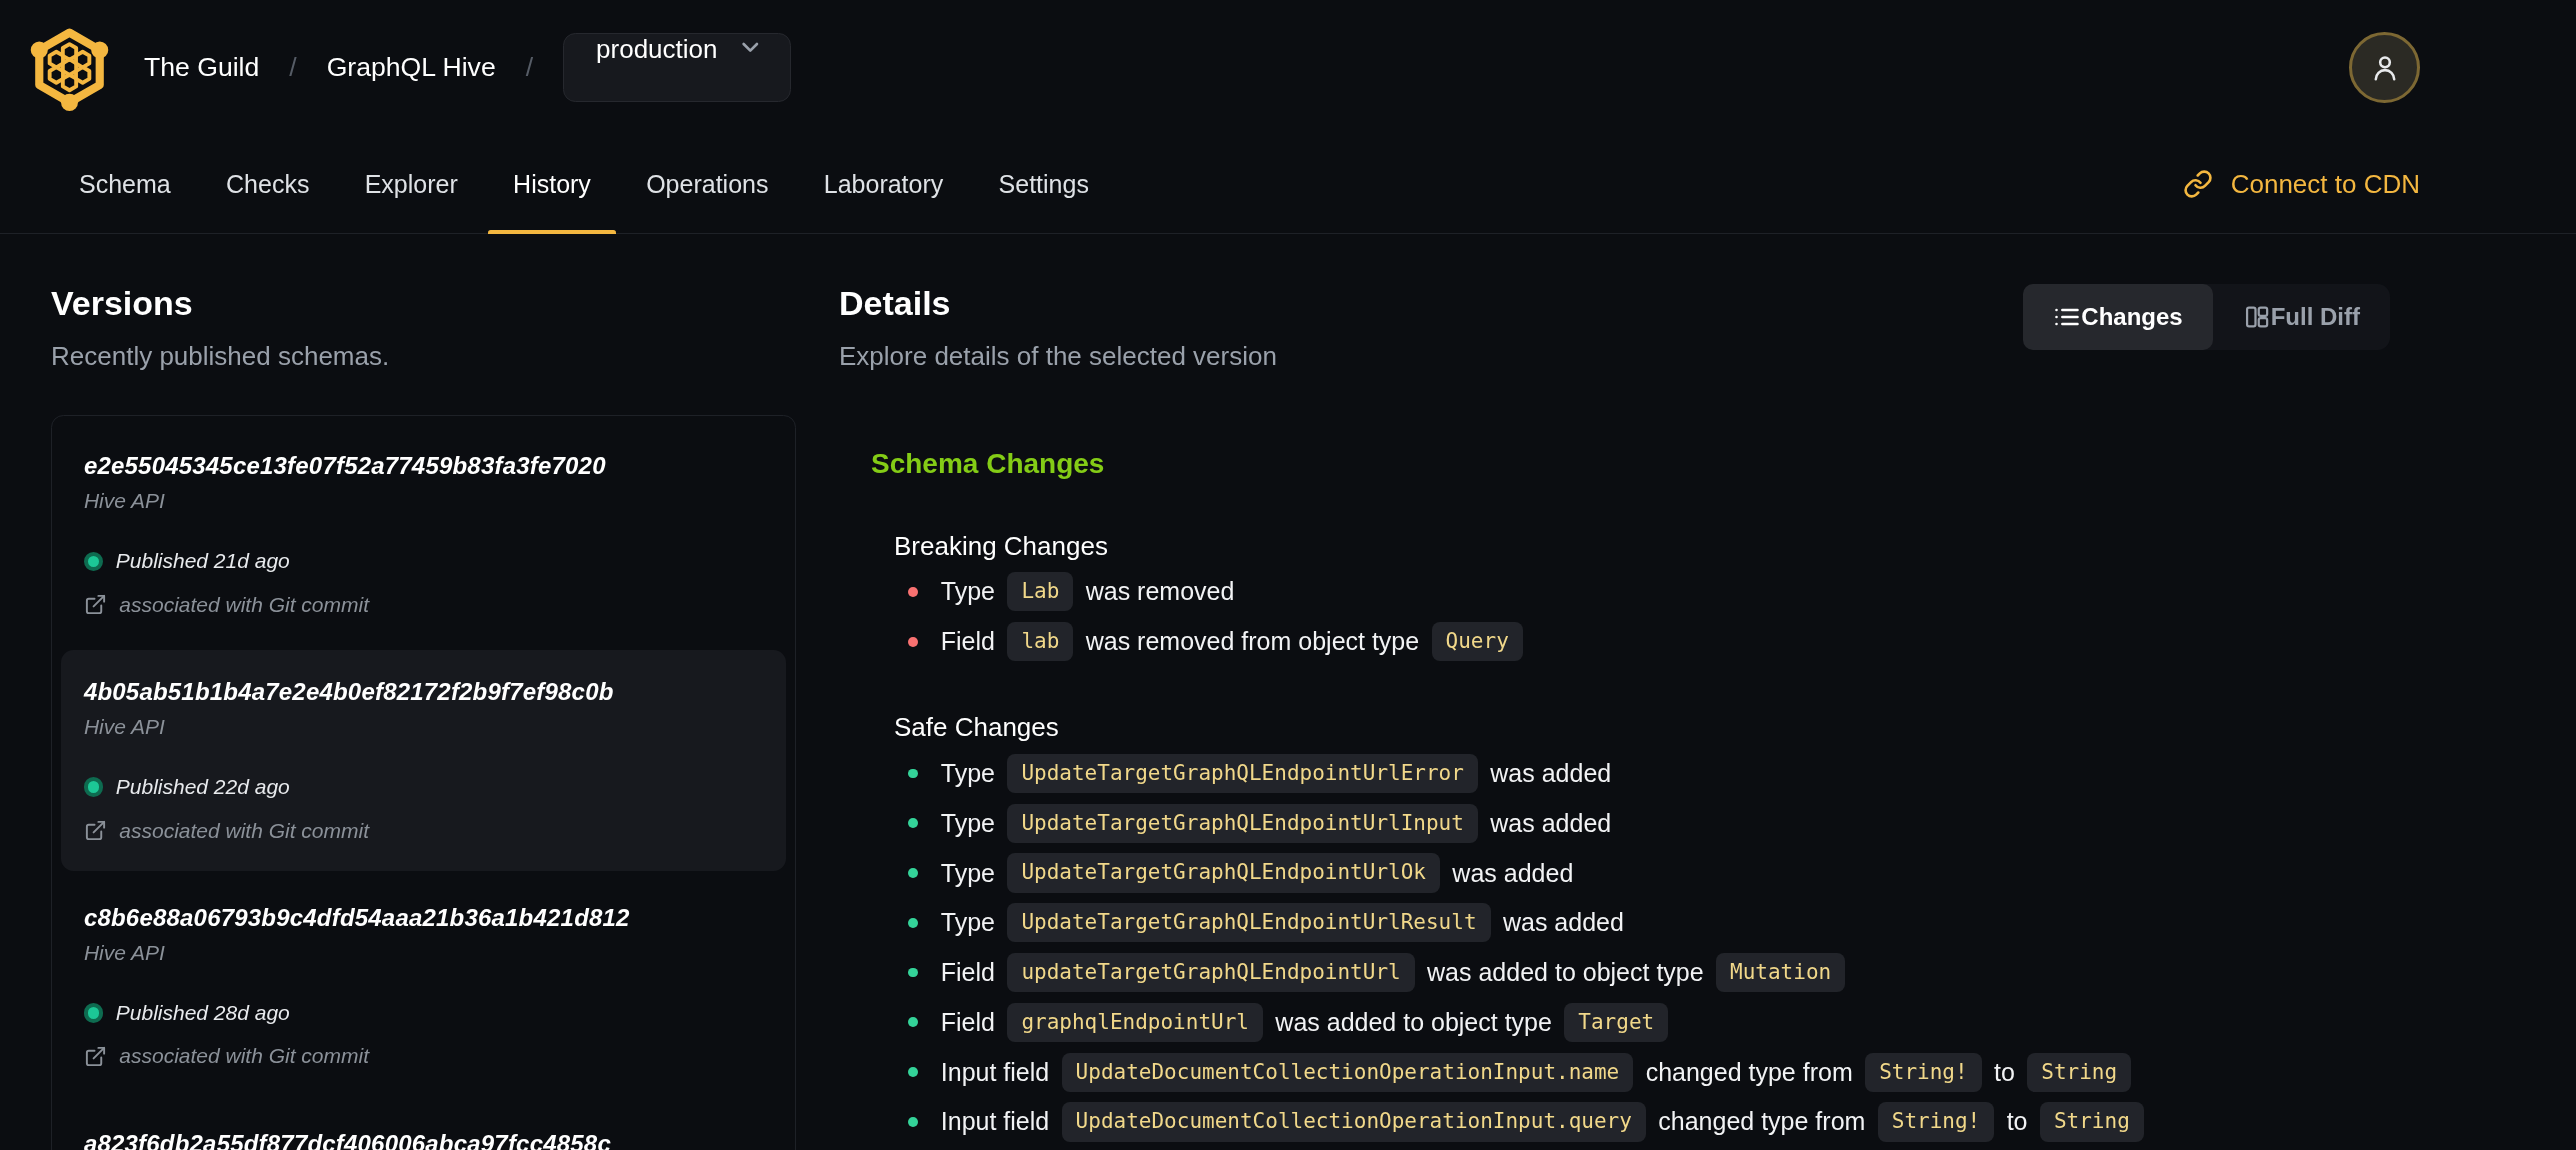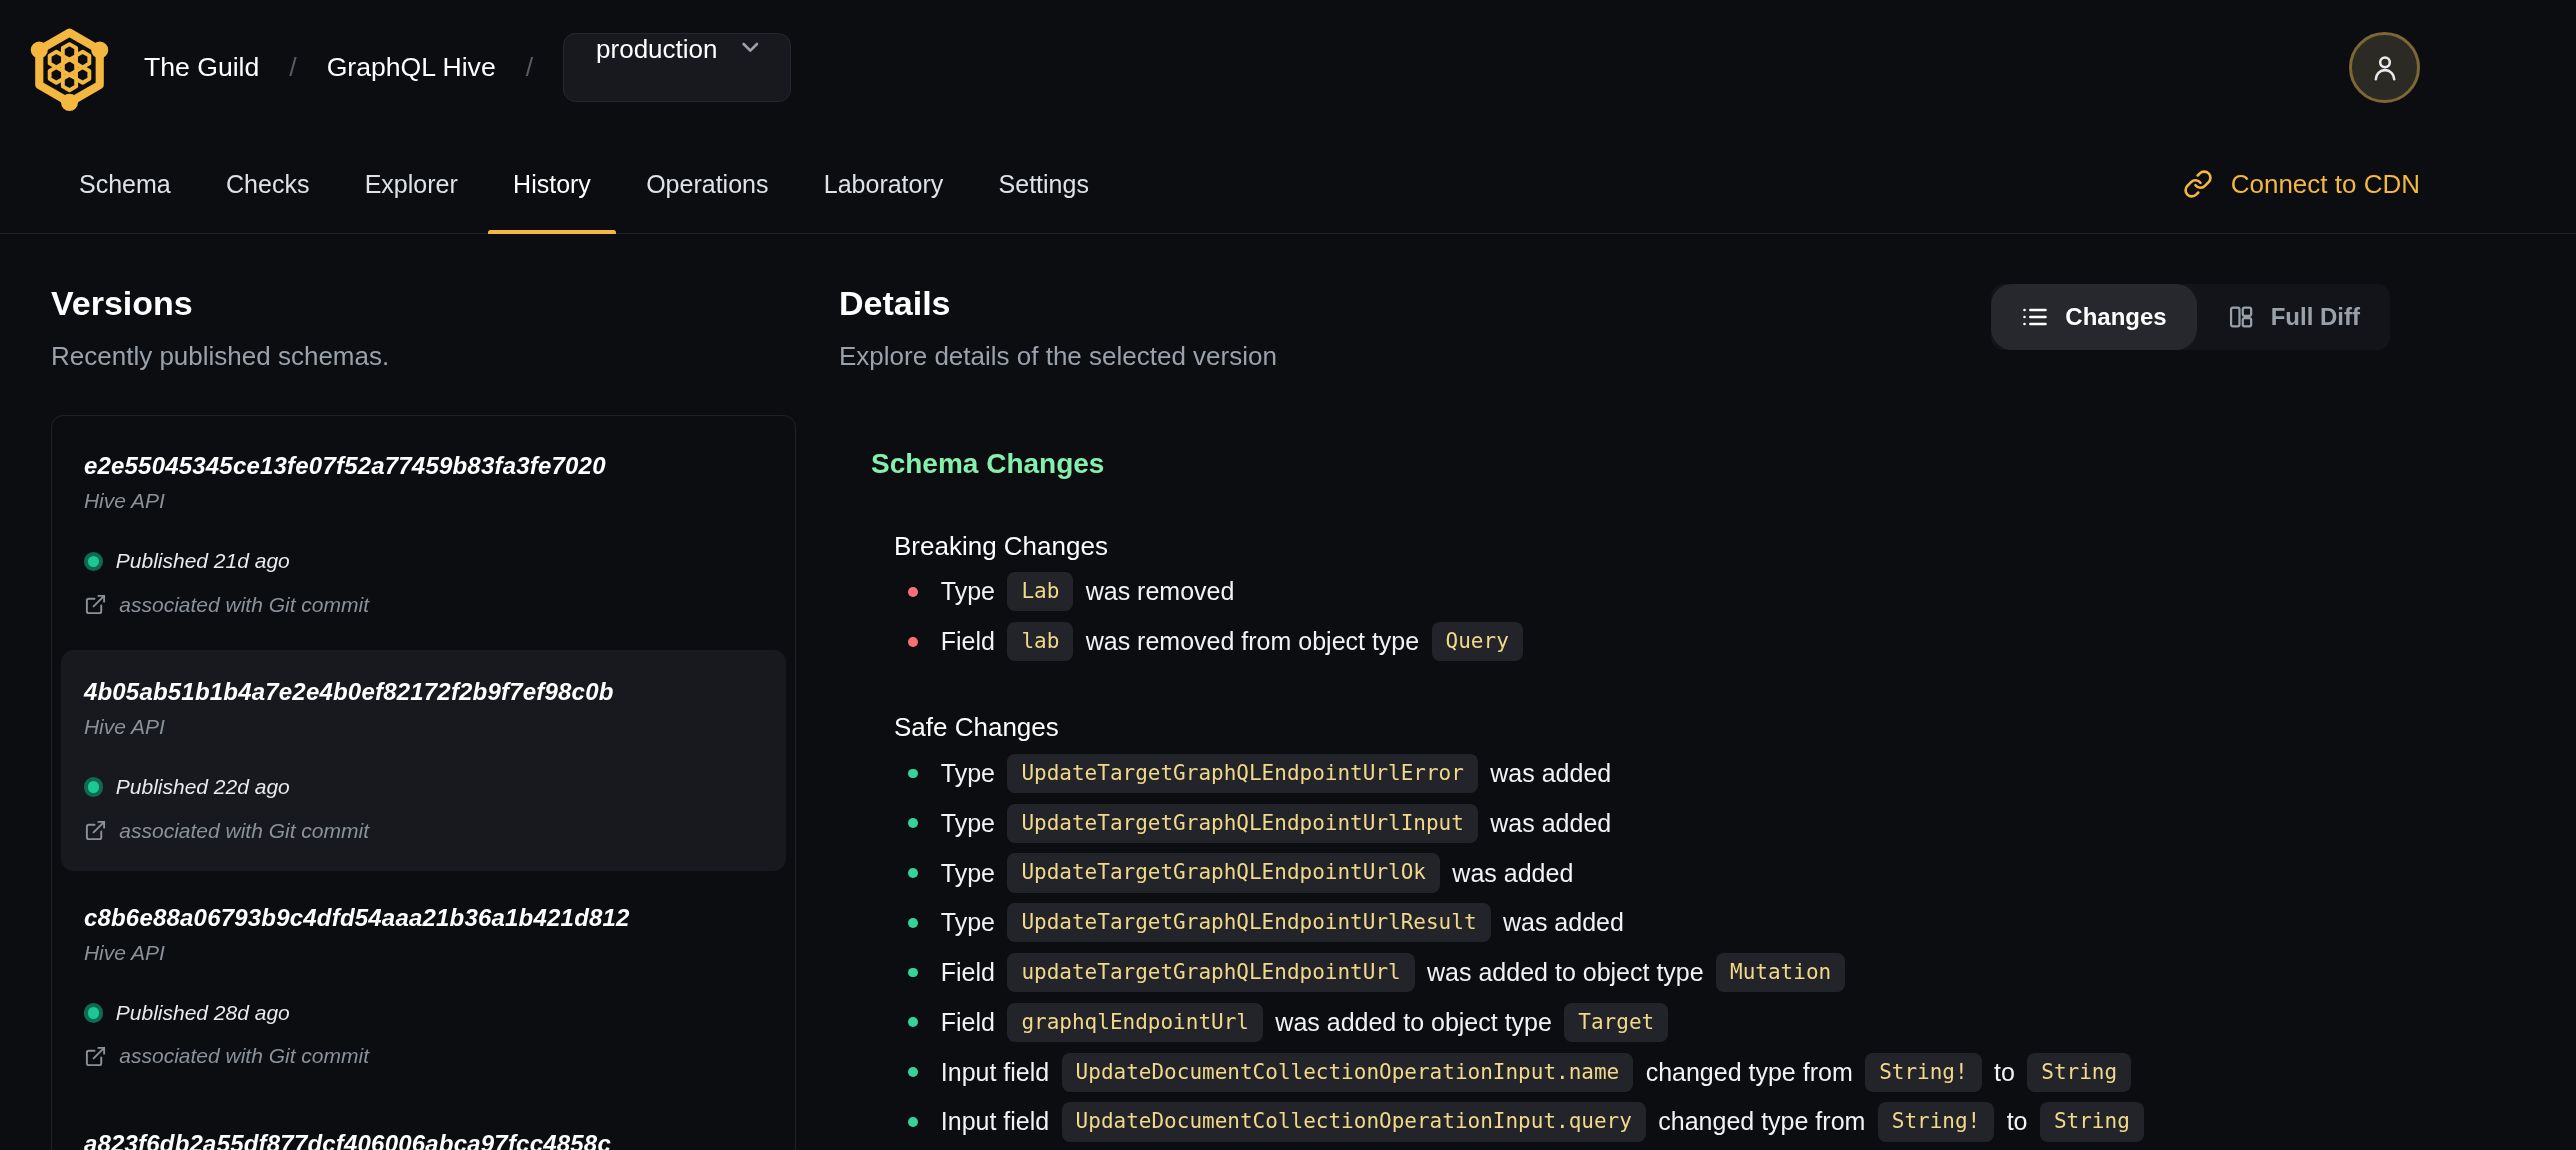--- a/index.html
+++ b/index.html
@@ -113,33 +113,33 @@
 
   
   .details-col{flex:1;min-width:0;}
   .details-head{display:flex;justify-content:space-between;align-items:flex-start;}
   .view-toggle{
     display:flex;align-items:center;
     background:#121419;border-radius:12.4px;padding:0;
     height:66px;
   }
   .toggle-btn{
-    display:flex;align-items:center;gap:16px;
-    height:66px;padding:0 30px;border-radius:21px;
+    display:flex;align-items:center;
+    height:66px;padding:0 30px;border-radius:10px;
     font-size:24px;font-weight:600;color:#9aa1ab;
     background:transparent;border:none;cursor:pointer;
     font-family:"Liberation Sans", sans-serif;
   }
   .toggle-btn svg{width:28px;height:28px;}
   .toggle-btn.active{background:#26282d;color:#fff;}
   .toggle-btn.active svg{stroke:#fff;}
   .toggle-btn svg{stroke:#9aa1ab;}
 
   .schema-changes{margin-left:32px;margin-top:76px;}
-  .schema-changes-title{font-size:28px;font-weight:700;color:#86efac;}
+  .schema-changes-title{font-size:28px;font-weight:700;color:#84cc16;}
   .change-section{margin-left:23px;margin-top:51px;}
   .section-title{font-size:26px;font-weight:400;color:#fff;}
   .change-list{list-style:none;margin-top:7px;}
   .change-item{
     display:flex;align-items:center;
     margin-top:10.6px;min-height:39px;
   }
   .bullet{width:9.8px;height:9.8px;border-radius:50%;flex:none;margin:0 23px 0 14px;}
   .segs{display:flex;align-items:center;flex-wrap:wrap;gap:12.4px;}
   .seg-text{font-size:25px;color:#f2f3f5;}

